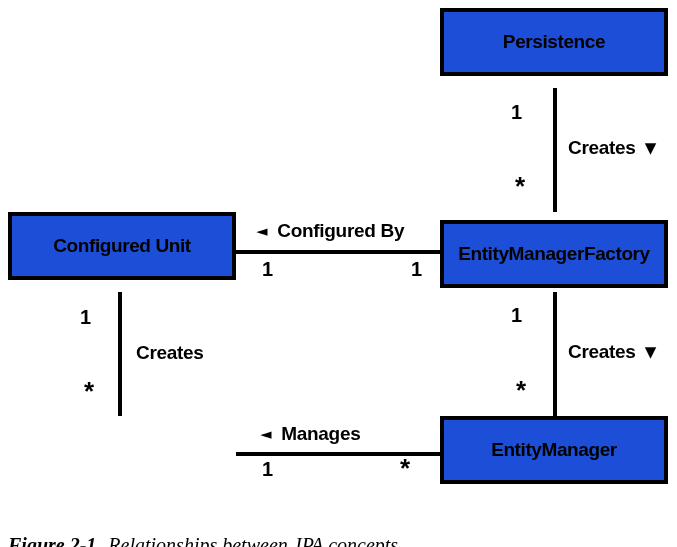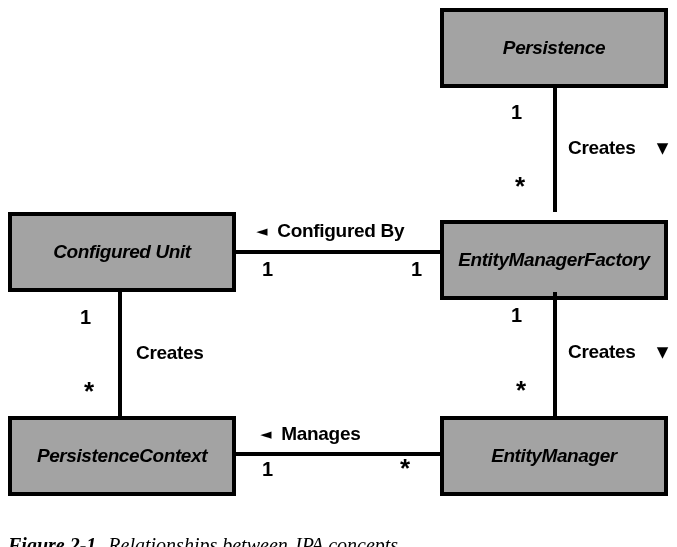--- a/index.html
+++ b/index.html
@@ -3,23 +3,23 @@
 <meta charset="utf-8">
 <style>
   html, body { margin:0; padding:0; background:#ffffff; }
   .canvas {
     position:relative; width:677px; height:547px; background:#ffffff;
     font-family:"Liberation Sans", sans-serif; color:#000;
     overflow:hidden;
   }
   
   .box {
-    position:absolute; width:228px; height:80px; box-sizing:border-box;
-    background:#a3a3a3; border:4px solid #000000;
-    display:flex; align-items:center; justify-content:center;font-style:italic;
+    position:absolute; width:228px; height:68px; box-sizing:border-box;
+    background:#1d4ed8; border:4px solid #000000;
+    display:flex; align-items:center; justify-content:center;
   }
   .box-label {
     font-weight:bold; font-size:19px; letter-spacing:-0.4px; white-space:nowrap;
   }
   .pos-persistence { left:440px; top:8px; }
   .pos-emf         { left:440px; top:220px; }
   .pos-pu          { left:8px;   top:212px; }
   .pos-pc          { left:8px;   top:416px; }
   .pos-em          { left:440px; top:416px; }
 
@@ -32,21 +32,21 @@
   .pos-h-pu-emf { left:236px; top:250px; width:204px; }
   .pos-h-pc-em  { left:236px; top:452px; width:204px; }
 
   
   .card {
     position:absolute; font-weight:bold; font-size:20px; line-height:20px;
     white-space:nowrap;
   }
   .star { font-size:26px; line-height:26px; }
   .rel {
-    position:absolute; display:flex; align-items:center; gap:21px;
+    position:absolute; display:flex; align-items:center; gap:9px;
     font-weight:bold; font-size:19px; line-height:20px; letter-spacing:-0.3px;
     white-space:nowrap;
   }
   .rel-h { gap:10px; }
   .tri {
     font-family:"DejaVu Sans", sans-serif; font-size:15px; line-height:15px;
   }
   .pos-v1-top    { left:511px; top:102px; }
   .pos-v1-label  { left:568px; top:138px; }
   .pos-v1-bottom { left:515px; top:173px; }
@@ -77,23 +77,20 @@
 <div class="canvas">
 
   <div class="box pos-persistence">
     <span class="box-label">Persistence</span>
   </div>
   <div class="box pos-emf">
     <span class="box-label">EntityManagerFactory</span>
   </div>
   <div class="box pos-pu">
     <span class="box-label">Configured Unit</span>
-  </div>
-  <div class="box pos-pc">
-    <span class="box-label">PersistenceContext</span>
   </div>
   <div class="box pos-em">
     <span class="box-label">EntityManager</span>
   </div>
 
   <div class="vline pos-v-p-emf"></div>
   <div class="vline pos-v-emf-em"></div>
   <div class="vline pos-v-pu-pc"></div>
   <div class="hline pos-h-pu-emf"></div>
   <div class="hline pos-h-pc-em"></div>

